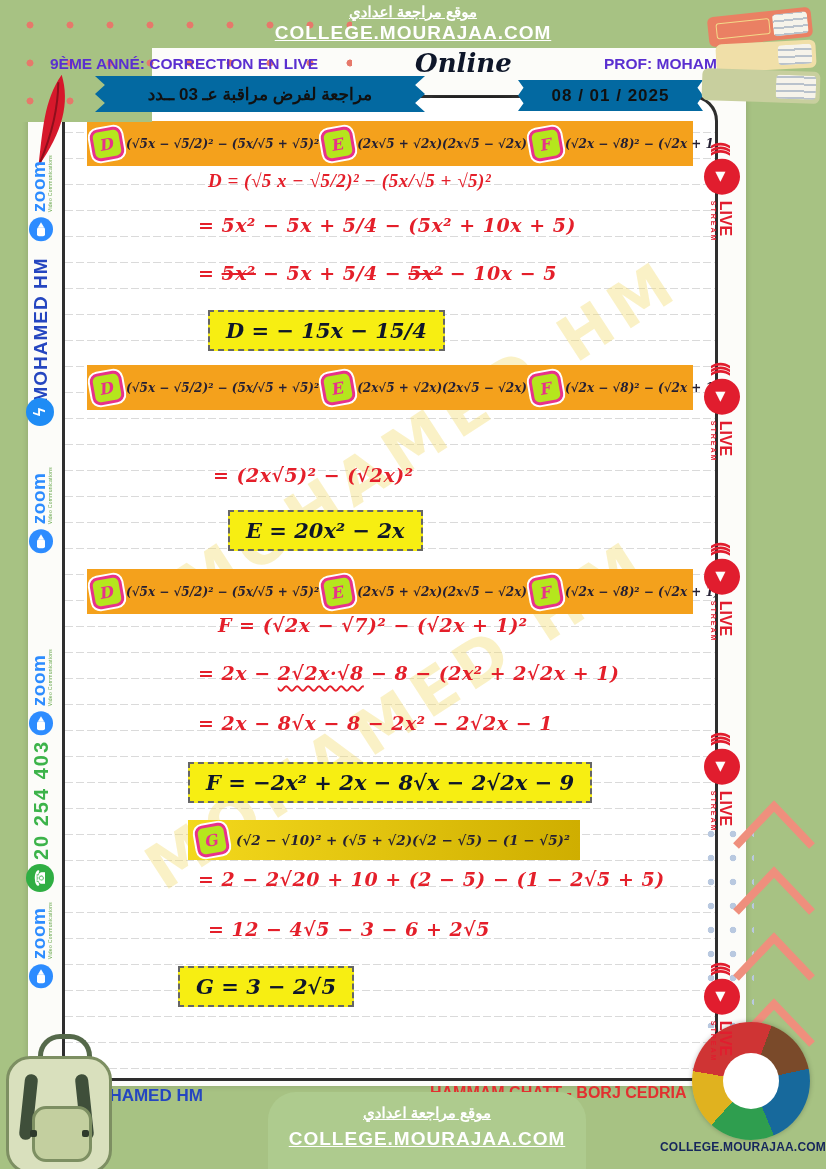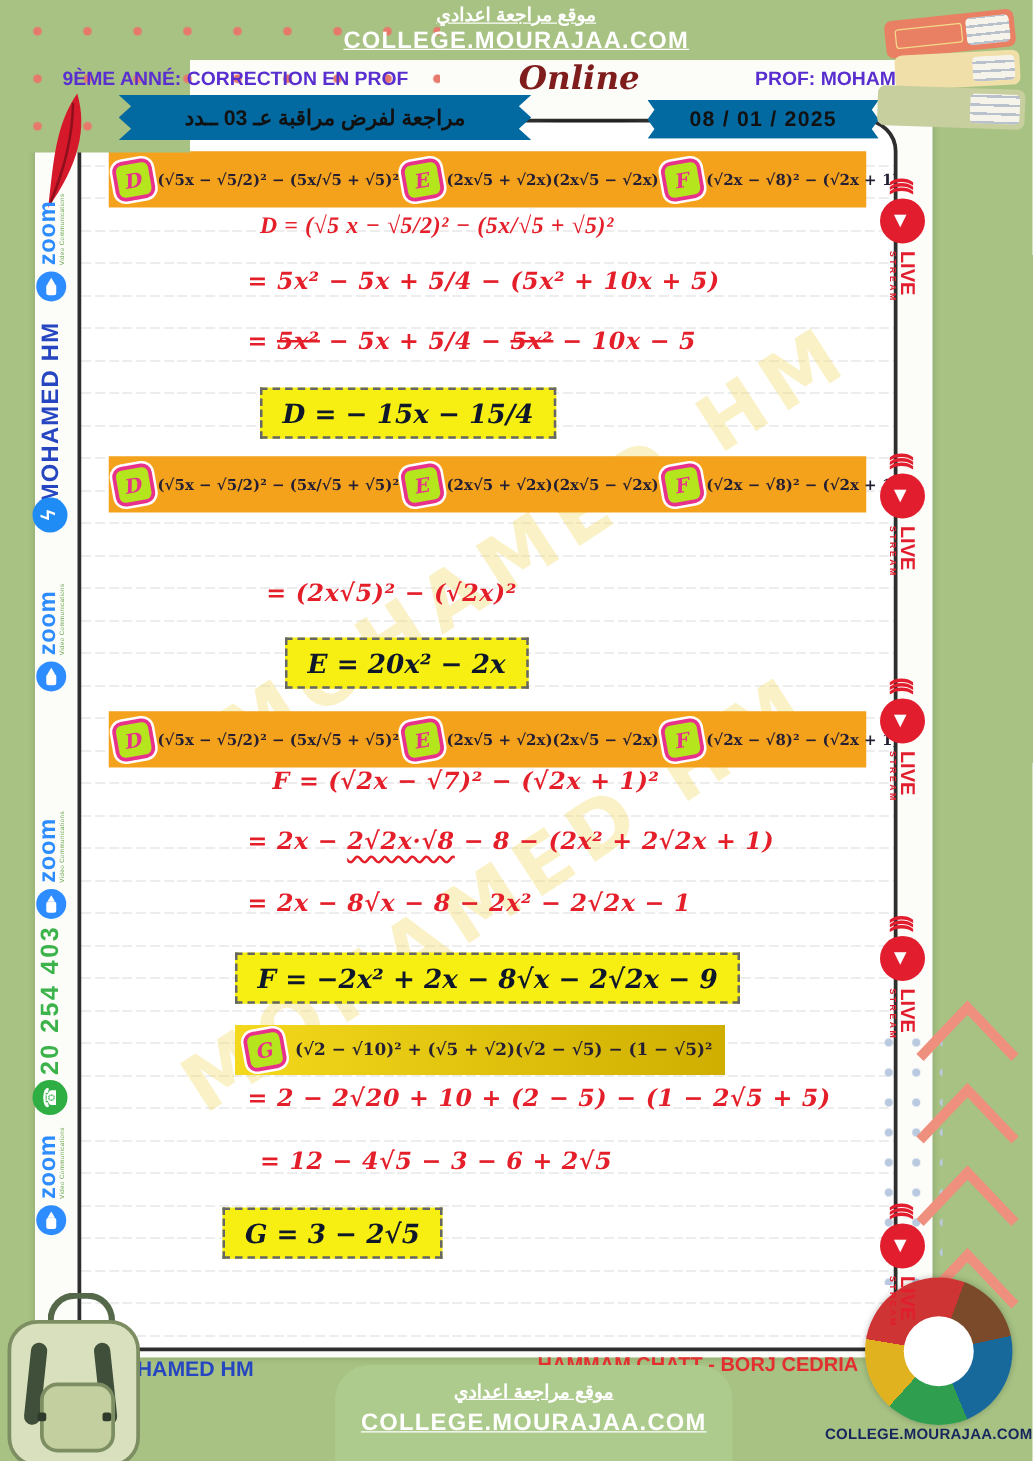--- a/index.html
+++ b/index.html
@@ -23,21 +23,21 @@
   .top-band{position:absolute;left:0;top:0;width:826px;height:48px;background:#a7c283;z-index:3;}
   .corner-green{position:absolute;left:0;top:0;width:152px;height:122px;background:#a7c283;z-index:3;}
   .dots-salmon{position:absolute;left:0;top:0;width:352px;height:120px;z-index:4;pointer-events:none;
     background-image:radial-gradient(circle,#e6796b 3.2px,rgba(0,0,0,0) 3.8px);
     background-size:40px 38px;background-position:10px 6px;}
   .hdr{position:absolute;left:0;width:826px;text-align:center;color:#fff;z-index:5;font-weight:bold;}
   .hdr-ar{top:3px;font-size:15px;text-decoration:underline;}
   .hdr-site{top:22px;font-size:19px;letter-spacing:1px;text-decoration:underline;}
   .grade{position:absolute;left:50px;top:55px;font-size:15.5px;font-weight:900;color:#5a2fd0;z-index:4;white-space:nowrap;}
   .online{position:absolute;left:415px;top:48px;font-size:26px;font-weight:bold;font-style:italic;
-    font-family:"DejaVu Serif",serif;color:#7f1d1d;z-index:5;}
+    font-family:"DejaVu Serif",serif;color:#0f172a;z-index:5;}
   .prof{position:absolute;left:604px;top:55px;font-size:15.5px;font-weight:900;color:#5a2fd0;z-index:4;white-space:nowrap;}
   .ribbon{position:absolute;background:#0369a1;color:#111;font-weight:900;z-index:4;
     display:flex;align-items:center;justify-content:center;
     clip-path:polygon(0 0,100% 0,97% 25%,100% 50%,97% 75%,100% 100%,0 100%,3% 75%,0 50%,3% 25%);}
   .ribbon-title{left:95px;top:76px;width:330px;height:36px;font-size:17px;}
   .ribbon-date{left:518px;top:80px;width:185px;height:31px;font-size:17px;letter-spacing:1px;}
   .ribbon-link{position:absolute;left:432px;top:96px;width:80px;border-top:2.5px solid #222;border-radius:50%;z-index:4;}
   
   .books{position:absolute;left:698px;top:4px;width:128px;height:108px;z-index:5;}
   .book{position:absolute;border-radius:6px;}
@@ -47,21 +47,21 @@
   .b2{left:18px;top:38px;width:100px;height:28px;background:#f0dfa8;transform:rotate(-3deg);}
   .b3{left:4px;top:66px;width:118px;height:32px;background:#c8cf9e;transform:rotate(2deg);}
   .b1 .label{position:absolute;left:8px;top:7px;width:52px;height:14px;border:1.5px solid #f3d98a;border-radius:3px;}
   
   .exbanner{position:absolute;left:22px;width:606px;height:45px;background:#f4a11c;z-index:2;
     display:flex;align-items:center;gap:3px;padding:0 4px;box-sizing:border-box;}
   .badge{flex:0 0 auto;width:26px;height:26px;background:#b5e61d;border:3px solid #e8318a;border-radius:8px;
     transform:rotate(-10deg);display:flex;align-items:center;justify-content:center;
     font-weight:900;font-style:italic;font-size:16px;color:#e8318a;box-shadow:0 0 0 2px #fff;
     font-family:"DejaVu Serif",serif;}
-  .expr{font-family:"DejaVu Serif",serif;font-weight:700;font-size:12px;
+  .expr{font-family:"DejaVu Serif",serif;font-weight:700;font-style:italic;font-size:12px;
     color:#241f33;white-space:nowrap;}
   .gbanner{position:absolute;left:123px;top:722px;width:392px;height:40px;z-index:2;
     background:linear-gradient(90deg,#f3d81c,#cfae00);display:flex;align-items:center;gap:8px;
     padding:0 8px;box-sizing:border-box;}
   .gbanner .expr{font-size:13.5px;}
   
   .hand{position:absolute;z-index:2;color:#e41f2a;font-family:"DejaVu Serif",serif;
     font-style:italic;font-weight:700;font-size:19px;letter-spacing:.5px;white-space:nowrap;}
   .struck{text-decoration:line-through;text-decoration-thickness:2px;}
   .uwavy{text-decoration:underline wavy;text-underline-offset:5px;text-decoration-thickness:1.5px;}
@@ -196,21 +196,21 @@
       <div class="pages"></div>
     </div>
   <div class="book b2">
       <div class="pages"></div>
     </div>
   <div class="book b3">
       <div class="pages"></div>
     </div>
 </div>
 
-<div class="grade">9ÈME ANNÉ: CORRECTION EN PROF</div>
+<div class="grade">9ÈME ANNÉ: CORRECTION EN LIVE</div>
 <div class="online">Online</div>
 <div class="prof">PROF: MOHAMED</div>
 
 <div class="ribbon ribbon-title">مراجعة لفرض مراقبة عـ 03 ــدد</div>
 <div class="ribbon-link"></div>
 <div class="ribbon ribbon-date">08 / 01 / 2025</div>
 
 <div class="feather">
   <svg width="34" height="100" viewBox="0 0 34 100">
       <path d="M17 2 C30 28 28 58 10 96 C8 60 4 30 17 2 Z" fill="#d6182b"></path>

